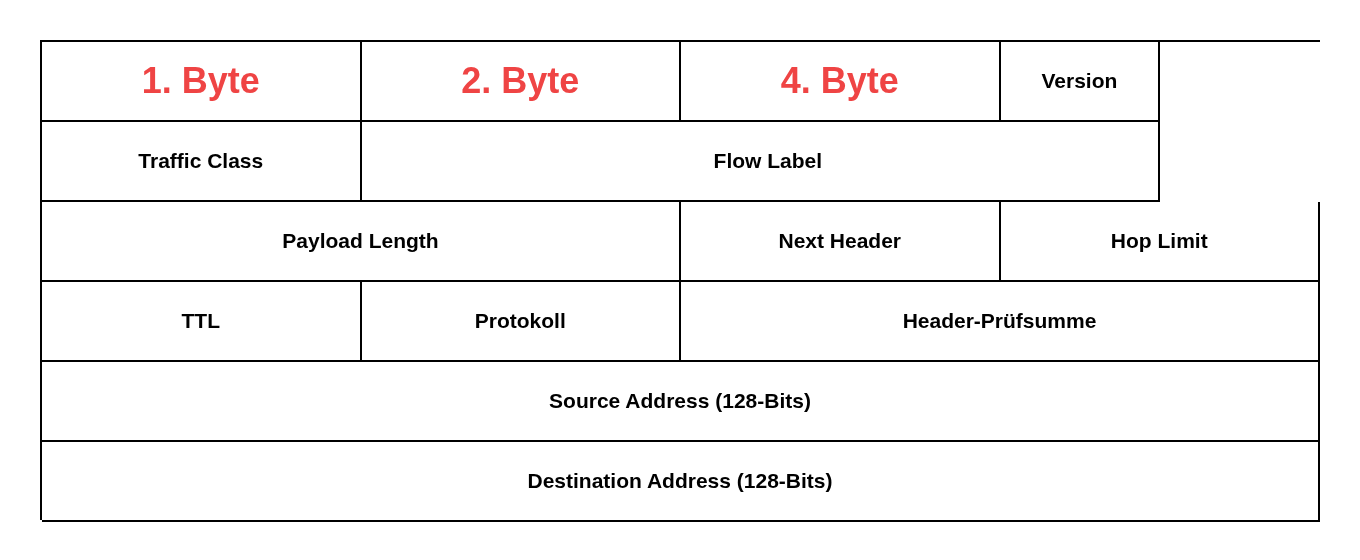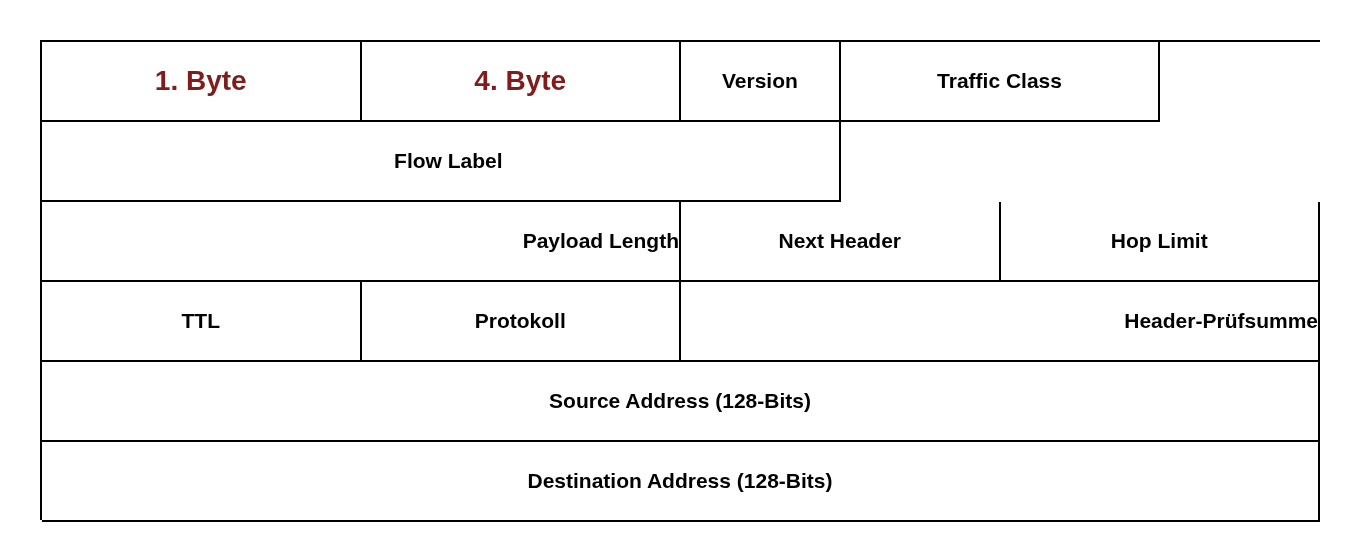--- a/index.html
+++ b/index.html
@@ -37,46 +37,49 @@
     border-bottom: 2px solid #000000;
     display: flex;
     align-items: center;
     justify-content: center;
     text-align: center;
     background: #ffffff;
     overflow: hidden;
   }
   .span4  { grid-column: span 4; }
   .span8  { grid-column: span 8; }
-  .span16 { grid-column: span 16; justify-content: flex-end; }
+  .span16 { grid-column: span 16; }
   .span20 { grid-column: span 20; padding-left: 16px; }
   .span32 { grid-column: span 32; }
   .byte-header-label {
-    color: #7f1d1d;
-    font-size: 28px;
+    color: #ef4444;
+    font-size: 36px;
     font-weight: bold;
     line-height: 1;
     white-space: nowrap;
   }
   .field-label {
     color: #000000;
     font-size: 21px;
     font-weight: bold;
     line-height: 1.2;
     white-space: nowrap;
   }
 </style>
 </head>
 <body>
 
 <div class="canvas">
   <div class="header-grid">
 
     <div class="cell span8">
       <span class="byte-header-label">1. Byte</span>
+    </div>
+    <div class="cell span8">
+      <span class="byte-header-label">2. Byte</span>
     </div>
     <div class="cell span8">
       <span class="byte-header-label">4. Byte</span>
     </div>
 
     <div class="cell span4">
       <span class="field-label">Version</span>
     </div>
     <div class="cell span8">
       <span class="field-label">Traffic Class</span>

